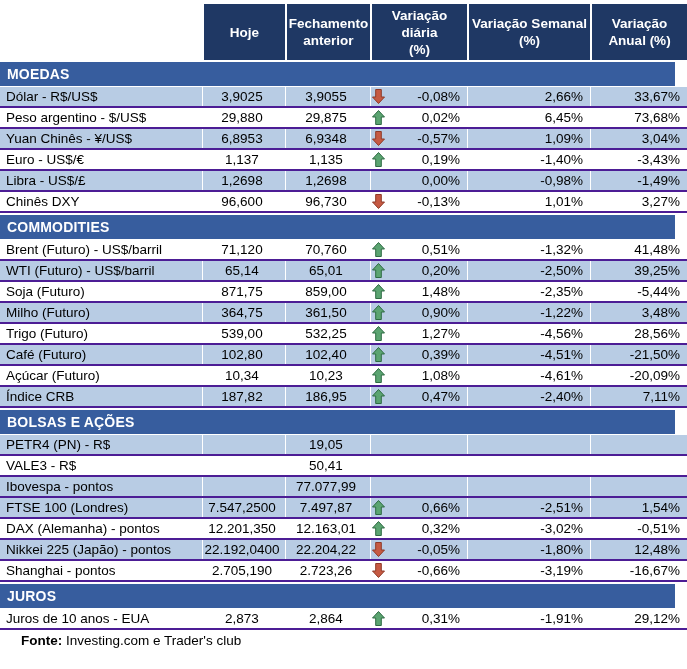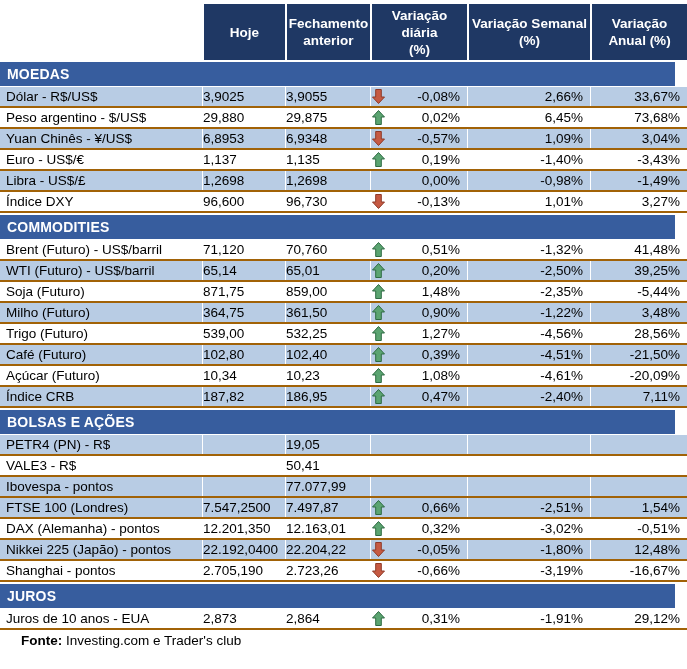--- a/index.html
+++ b/index.html
@@ -23,28 +23,28 @@
   }
   .th-spacer { background:#fff; height:56px; }
   
   .section-bar {
     height:24px; margin:2px 12px 1px 0; background:var(--section-bg);
     color:#fff; font-weight:bold; font-size:14px;
     display:flex; align-items:center; padding-left:7px;
     letter-spacing:0.2px;
   }
   
-  .row { height:21px; border-bottom:2px solid #a16207; }
+  .row { height:21px; border-bottom:2px solid #4c1d95; }
   .row.shaded { background:var(--row-shaded); }
   .cell {
     line-height:19px; height:19px; overflow:hidden;
     border-left:1px solid #fff;
   }
   .cell.label { padding-left:6px; text-align:left; border-left:none; }
-  .cell.num  { text-align:left; padding-right:4px; }
+  .cell.num  { text-align:center; padding-right:4px; }
   .cell.pct  { text-align:right; padding-right:7px; }
   .cell.diaria { position:relative; }
   .cell .arrow {
     position:absolute; left:0px; top:1px; width:15px; height:17px;
     display:inline-block;
   }
   .cell .arrow svg { display:block; }
   
   .footer { margin-top:3px; padding-left:21px; font-size:13.5px; color:#000; }
   .footer b { font-weight:bold; }
@@ -118,21 +118,21 @@
       </div>
       <div class="grid-row row shaded">
         <div class="cell label">Libra - US$/£</div>
         <div class="cell num">1,2698</div>
         <div class="cell num">1,2698</div>
         <div class="cell pct diaria">0,00%</div>
         <div class="cell pct">-0,98%</div>
         <div class="cell pct">-1,49%</div>
       </div>
       <div class="grid-row row">
-        <div class="cell label">Índice DXY</div>
+        <div class="cell label">Chinês DXY</div>
         <div class="cell num">96,600</div>
         <div class="cell num">96,730</div>
         <div class="cell pct diaria">-0,13%<span class="arrow">
             <svg width="15" height="17" viewBox="0 0 15 16">
               <path d="M7.5 15 L1.5 8.5 L4.7 8.5 L4.7 1 L10.3 1 L10.3 8.5 L13.5 8.5 Z" fill="#C65A43" stroke="#8E3A28" stroke-width="1" stroke-linejoin="round"></path>
             </svg>
           </span></div>
         <div class="cell pct">1,01%</div>
         <div class="cell pct">3,27%</div>
       </div>

